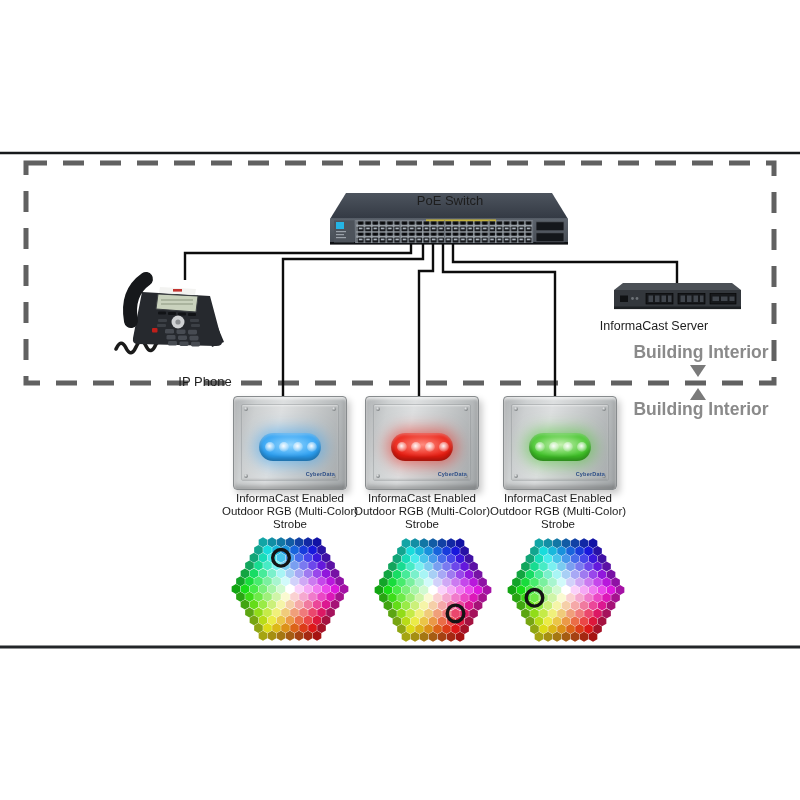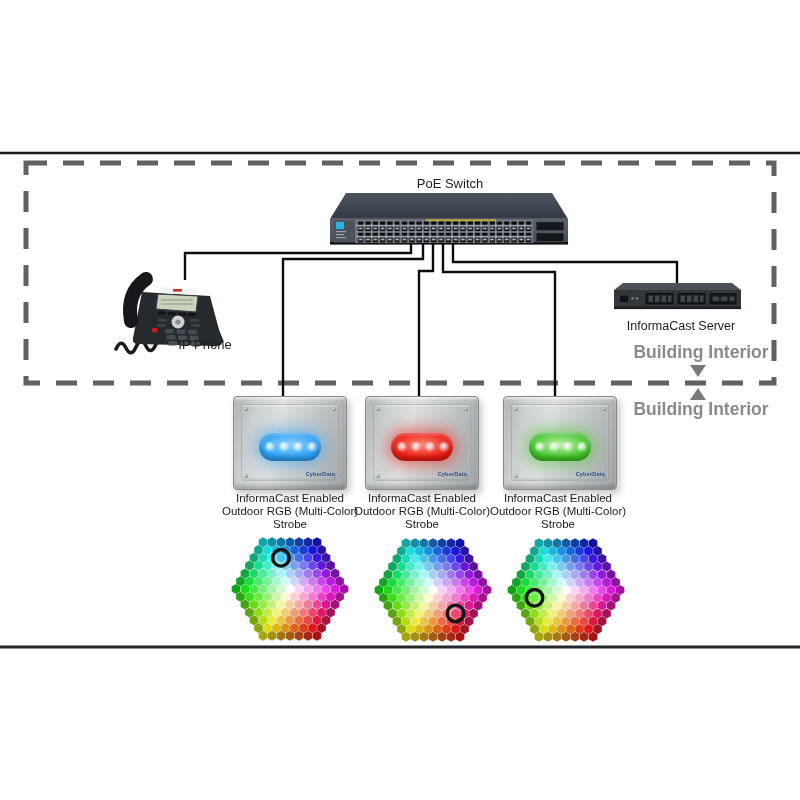--- a/index.html
+++ b/index.html
@@ -1,21 +1,21 @@
 <!DOCTYPE html>
 <html><head>
 <meta charset="utf-8">
 <style>
   html,body{margin:0;padding:0;background:#ffffff;}
   .page{position:relative;width:800px;height:800px;background:#ffffff;overflow:hidden;
         font-family:"Liberation Sans",sans-serif;color:#1c1c1c;}
   .layer{position:absolute;left:0;top:0;}
   .abs{position:absolute;}
   .lbl{position:absolute;text-align:center;color:#1d1d1d;}
-  .lbl-sm{font-size:13px;}
+  .lbl-sm{font-size:13px;margin-top:17px;}
   .lbl-strobe{font-size:11.5px;line-height:13px;width:170px;}
   .lbl-zone{font-size:17.5px;color:#8a8a8a;width:170px;font-weight:bold;}
   
   .strobe{position:absolute;width:112px;height:92px;border-radius:4px;
      background:linear-gradient(103deg,#aeb1b3 0%,#cdd0d1 18%,#dddfe0 38%,#c7cacb 62%,#a2a6a8 100%);
      border:1px solid #878b8d;
      box-shadow:inset 0 2px 3px rgba(255,255,255,.65), inset 0 -3px 5px rgba(0,0,0,.28),
                 inset 3px 0 4px rgba(255,255,255,.25), 3px 4px 7px rgba(0,0,0,.22);}
   .strobe .plate{position:absolute;left:7px;top:7px;right:7px;bottom:8px;border-radius:2px;
      border:1px solid #90949670;
@@ -128,21 +128,21 @@
           <rect x="80" y="67.8" width="9" height="4.6" rx="1.4"></rect>
         <rect x="58.5" y="73" width="9" height="4.6" rx="1.4"></rect>
           <rect x="70" y="73.4" width="9" height="4.6" rx="1.4"></rect>
           <rect x="81.5" y="73.8" width="9" height="4.6" rx="1.4"></rect>
         <rect x="60" y="79" width="9" height="4.6" rx="1.4"></rect>
           <rect x="71.5" y="79.4" width="9" height="4.6" rx="1.4"></rect>
           <rect x="83" y="79.8" width="9" height="4.6" rx="1.4"></rect>
       </g>
     </svg>
   </div>
-  <div class="lbl lbl-sm" style="left:145px;top:337px;width:120px;">IP Phone</div>
+  <div class="lbl lbl-sm" style="left:145px;top:357px;width:120px;">IP Phone</div>
 
   <div class="abs" style="left:610px;top:280px;width:136px;height:38px;">
     <svg width="136" height="38" viewBox="0 0 136 38">
       <polygon points="13,3 122,3 131,10 4,10" fill="#4b5056"></polygon>
       <rect x="4" y="10" width="127" height="18.5" fill="#33373c"></rect>
       <rect x="4" y="26.5" width="127" height="2.6" fill="#1d2023"></rect>
       <rect x="10" y="15.5" width="8" height="6.5" fill="#101214"></rect>
       <circle cx="22.5" cy="18.5" r="1.4" fill="#6d7277"></circle>
       <circle cx="27" cy="18.5" r="1.4" fill="#6d7277"></circle>
       <g>
@@ -158,21 +158,21 @@
             <rect x="77" y="15.5" width="4.5" height="6.5"></rect>
             <rect x="83.5" y="15.5" width="4.5" height="6.5"></rect>
             <rect x="90" y="15.5" width="3.5" height="6.5"></rect>
           <rect x="102.5" y="16.5" width="6.5" height="4.5"></rect>
             <rect x="111" y="16.5" width="6.5" height="4.5"></rect>
             <rect x="119.5" y="16.5" width="5" height="4.5"></rect>
         </g>
       </g>
     </svg>
   </div>
-  <div class="lbl" style="left:601px;top:319px;width:160px;font-size:12.5px;">InformaCast Server</div>
+  <div class="lbl" style="left:574px;top:319px;width:160px;font-size:12.5px;">InformaCast Server</div>
 
   <div class="lbl lbl-zone" style="left:616px;top:342px;">Building Interior</div>
   <div class="lbl lbl-zone" style="left:616px;top:399px;">Building Interior</div>
 
   <div class="strobe" style="left: 233px; top: 396px; --col: #2b9ff2; --soft: #93d6ff; --glow: rgba(43,159,242,0.55);">
     <div class="plate"></div>
     <span class="screw tl"></span>
     <span class="screw tr"></span>
     <span class="screw bl"></span>
     <span class="screw br"></span>

